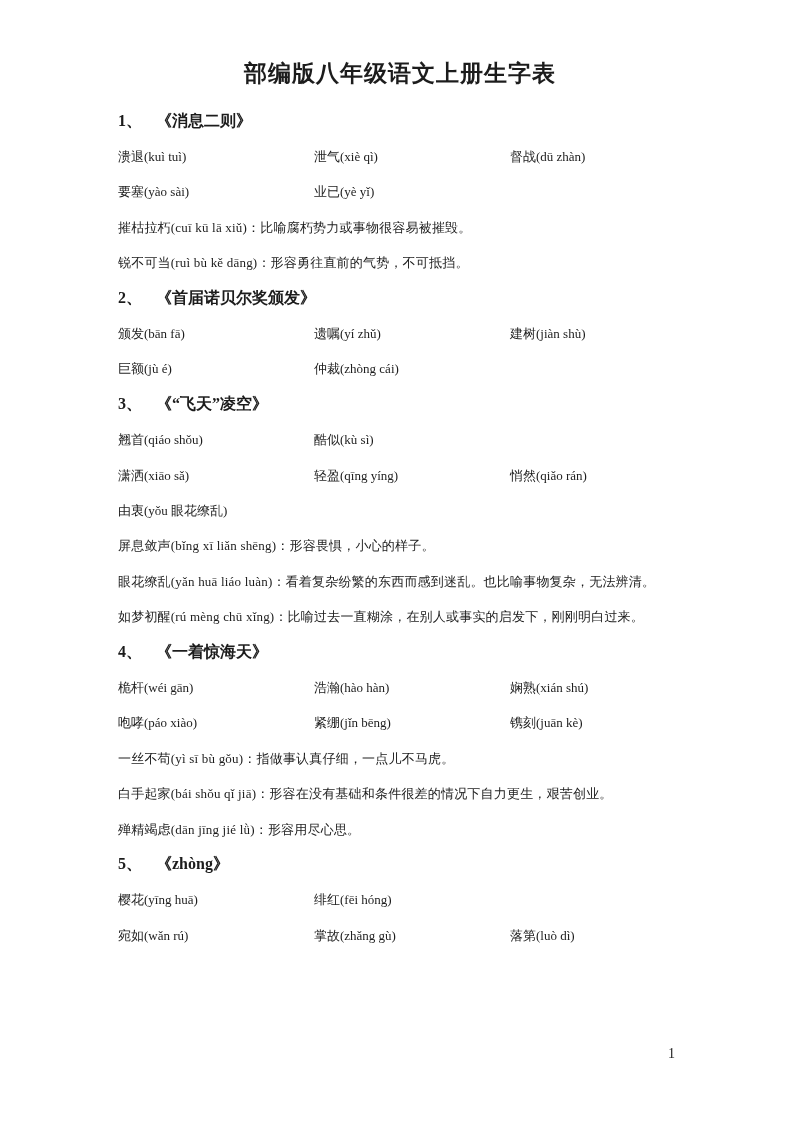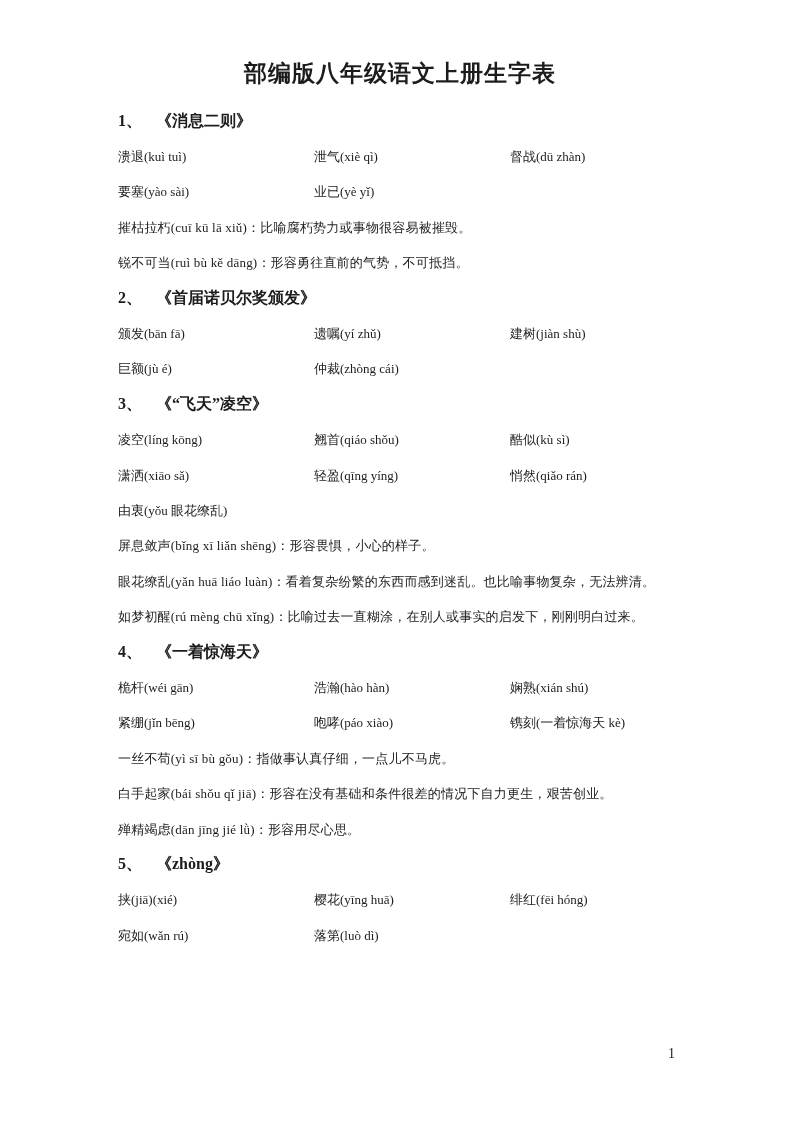--- a/index.html
+++ b/index.html
@@ -87,21 +87,20 @@
           <span class="cell">仲裁(zhòng cái)</span>
           <span class="cell"></span>
         </div>
       </div>
       <div class="section">
         <div class="line heading">
           <span class="num">3、</span>
           <span class="book">《“飞天”凌空》</span>
         </div>
         <div class="line words">
-          <span class="cell">凌空(líng kōng)</span>
           <span class="cell">翘首(qiáo shǒu)</span>
           <span class="cell">酷似(kù sì)</span>
         </div>
         <div class="line words">
           <span class="cell">潇洒(xiāo sǎ)</span>
           <span class="cell">轻盈(qīng yíng)</span>
           <span class="cell">悄然(qiǎo rán)</span>
         </div>
         <div class="line words">
           <span class="cell">由衷(yǒu 眼花缭乱)</span>
@@ -115,38 +114,38 @@
         <div class="line heading">
           <span class="num">4、</span>
           <span class="book">《一着惊海天》</span>
         </div>
         <div class="line words">
           <span class="cell">桅杆(wéi gān)</span>
           <span class="cell">浩瀚(hào hàn)</span>
           <span class="cell">娴熟(xián shú)</span>
         </div>
         <div class="line words">
+          <span class="cell">咆哮(páo xiào)</span>
           <span class="cell">紧绷(jǐn bēng)</span>
-          <span class="cell">咆哮(páo xiào)</span>
-          <span class="cell">镌刻(一着惊海天 kè)</span>
+          <span class="cell">镌刻(juān kè)</span>
         </div>
         <div class="line def">一丝不苟(yì sī bù gǒu)：指做事认真仔细，一点儿不马虎。</div>
         <div class="line def">白手起家(bái shǒu qǐ jiā)：形容在没有基础和条件很差的情况下自力更生，艰苦创业。</div>
         <div class="line def">殚精竭虑(dān jīng jié lǜ)：形容用尽心思。</div>
       </div>
       <div class="section">
         <div class="line heading">
           <span class="num">5、</span>
           <span class="book">《zhòng》</span>
         </div>
         <div class="line words">
-          <span class="cell">挟(jiā)(xié)</span>
           <span class="cell">樱花(yīng huā)</span>
           <span class="cell">绯红(fēi hóng)</span>
         </div>
         <div class="line words">
           <span class="cell">宛如(wǎn rú)</span>
+          <span class="cell">掌故(zhǎng gù)</span>
           <span class="cell">落第(luò dì)</span>
         </div>
       </div>
     </div>
   <div class="page-number">1</div>
 </div>
 
 </body></html>

